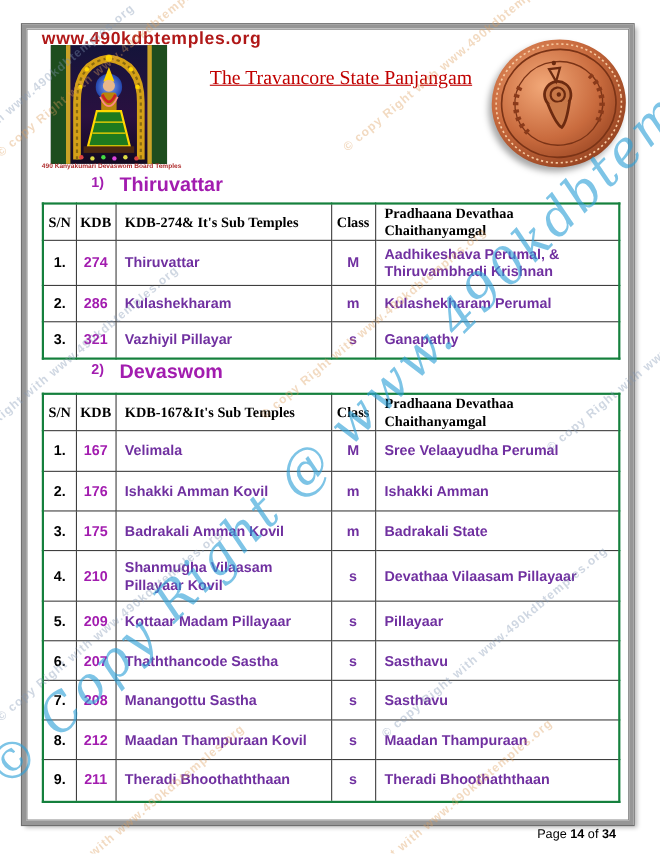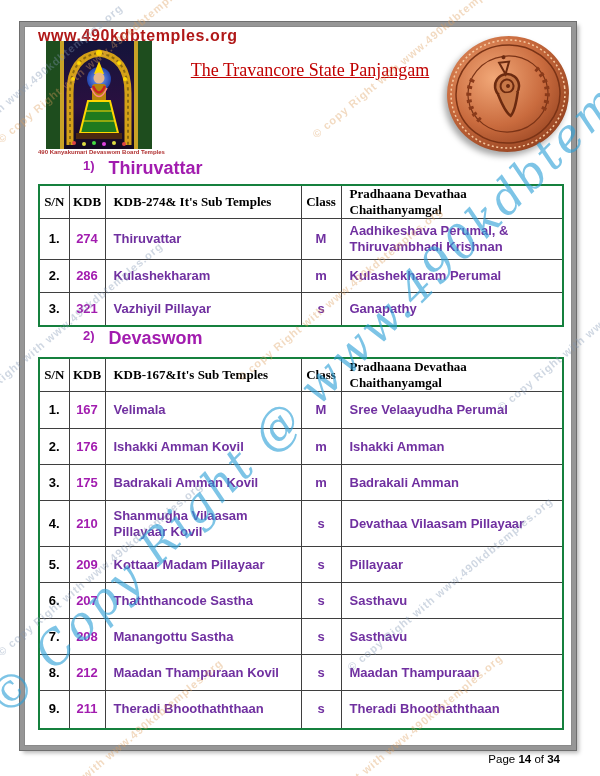--- a/index.html
+++ b/index.html
@@ -239,21 +239,21 @@
           <td class="cell c-kdb">176</td>
           <td class="cell c-name">Ishakki Amman Kovil</td>
           <td class="cell c-class">m</td>
           <td class="cell c-dev">Ishakki Amman</td>
         </tr>
         <tr style="height: 36px;">
           <td class="cell c-sn">3.</td>
           <td class="cell c-kdb">175</td>
           <td class="cell c-name">Badrakali Amman Kovil</td>
           <td class="cell c-class">m</td>
-          <td class="cell c-dev">Badrakali Amman</td>
+          <td class="cell c-dev">Badrakali State</td>
         </tr>
         <tr style="height: 46px;">
           <td class="cell c-sn">4.</td>
           <td class="cell c-kdb">210</td>
           <td class="cell c-name">Shanmugha Vilaasam Pillayaar Kovil</td>
           <td class="cell c-class">s</td>
           <td class="cell c-dev">Devathaa Vilaasam Pillayaar</td>
         </tr>
         <tr style="height: 36px;">
           <td class="cell c-sn">5.</td>

